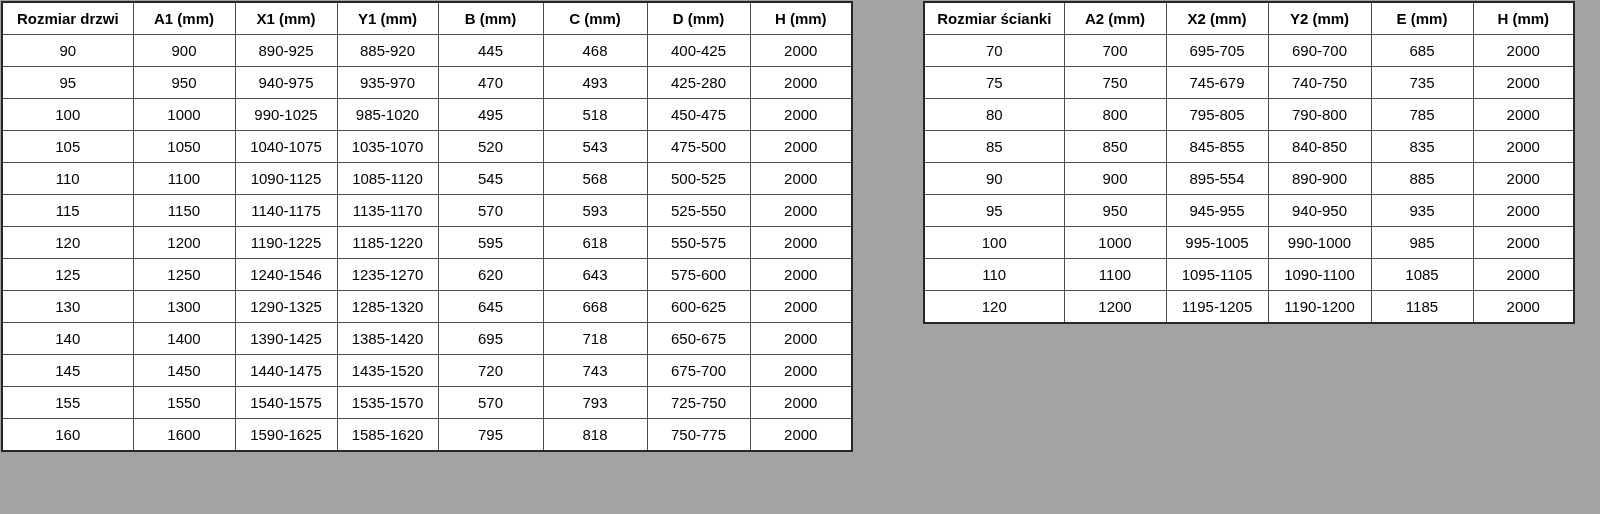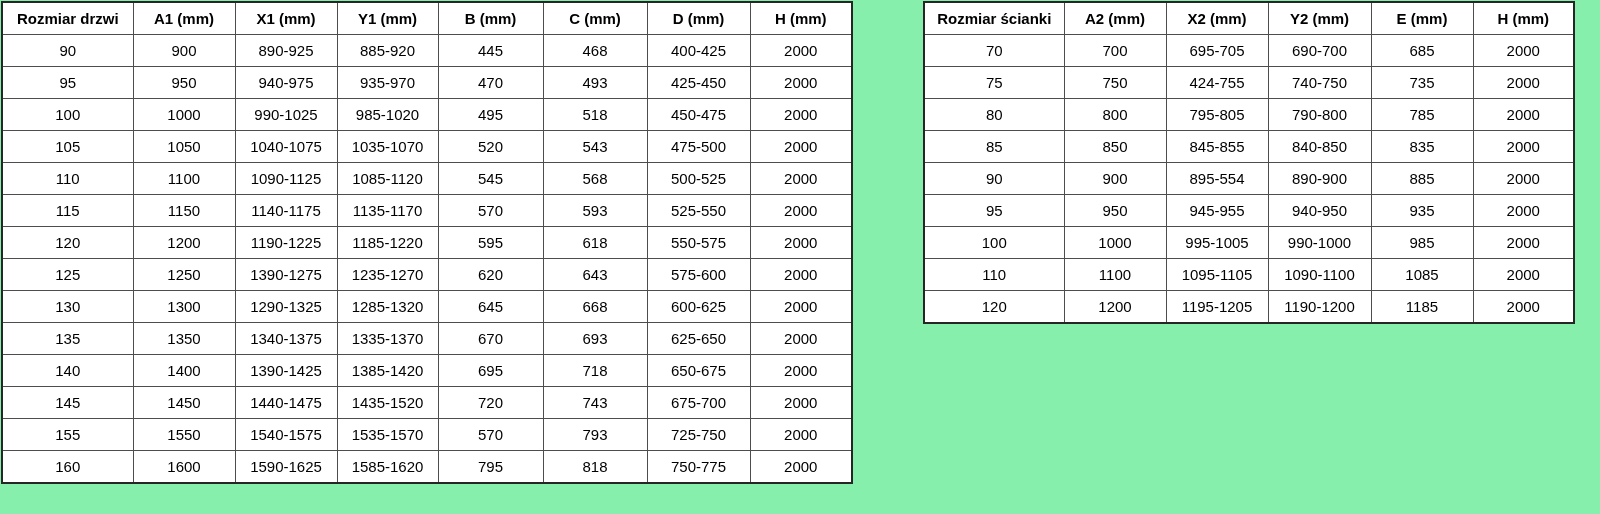--- a/index.html
+++ b/index.html
@@ -5,21 +5,21 @@
   html, body {
     margin: 0;
     padding: 0;
     background: #ffffff;
     font-family: "Liberation Sans", sans-serif;
   }
   .canvas {
     position: relative;
     width: 1600px;
     height: 514px;
-    background: #86efac;
+    background: #a3a3a3;
     overflow: hidden;
   }
   table.dim-table {
     position: absolute;
     top: 1px;
     border-collapse: collapse;
     table-layout: fixed;
     border: 2px solid #262626;
     background: #ffffff;
   }
@@ -84,21 +84,21 @@
           <td>400-425</td>
           <td>2000</td>
         </tr>
         <tr>
           <td>95</td>
           <td>950</td>
           <td>940-975</td>
           <td>935-970</td>
           <td>470</td>
           <td>493</td>
-          <td>425-450</td>
+          <td>425-280</td>
           <td>2000</td>
         </tr>
         <tr>
           <td>100</td>
           <td>1000</td>
           <td>990-1025</td>
           <td>985-1020</td>
           <td>495</td>
           <td>518</td>
           <td>450-475</td>
@@ -140,48 +140,38 @@
           <td>1190-1225</td>
           <td>1185-1220</td>
           <td>595</td>
           <td>618</td>
           <td>550-575</td>
           <td>2000</td>
         </tr>
         <tr>
           <td>125</td>
           <td>1250</td>
-          <td>1390-1275</td>
+          <td>1240-1546</td>
           <td>1235-1270</td>
           <td>620</td>
           <td>643</td>
           <td>575-600</td>
           <td>2000</td>
         </tr>
         <tr>
           <td>130</td>
           <td>1300</td>
           <td>1290-1325</td>
           <td>1285-1320</td>
           <td>645</td>
           <td>668</td>
           <td>600-625</td>
           <td>2000</td>
         </tr>
         <tr>
-          <td>135</td>
-          <td>1350</td>
-          <td>1340-1375</td>
-          <td>1335-1370</td>
-          <td>670</td>
-          <td>693</td>
-          <td>625-650</td>
-          <td>2000</td>
-        </tr>
-        <tr>
           <td>140</td>
           <td>1400</td>
           <td>1390-1425</td>
           <td>1385-1420</td>
           <td>695</td>
           <td>718</td>
           <td>650-675</td>
           <td>2000</td>
         </tr>
         <tr>
@@ -241,21 +231,21 @@
           <td>70</td>
           <td>700</td>
           <td>695-705</td>
           <td>690-700</td>
           <td>685</td>
           <td>2000</td>
         </tr>
         <tr>
           <td>75</td>
           <td>750</td>
-          <td>424-755</td>
+          <td>745-679</td>
           <td>740-750</td>
           <td>735</td>
           <td>2000</td>
         </tr>
         <tr>
           <td>80</td>
           <td>800</td>
           <td>795-805</td>
           <td>790-800</td>
           <td>785</td>

